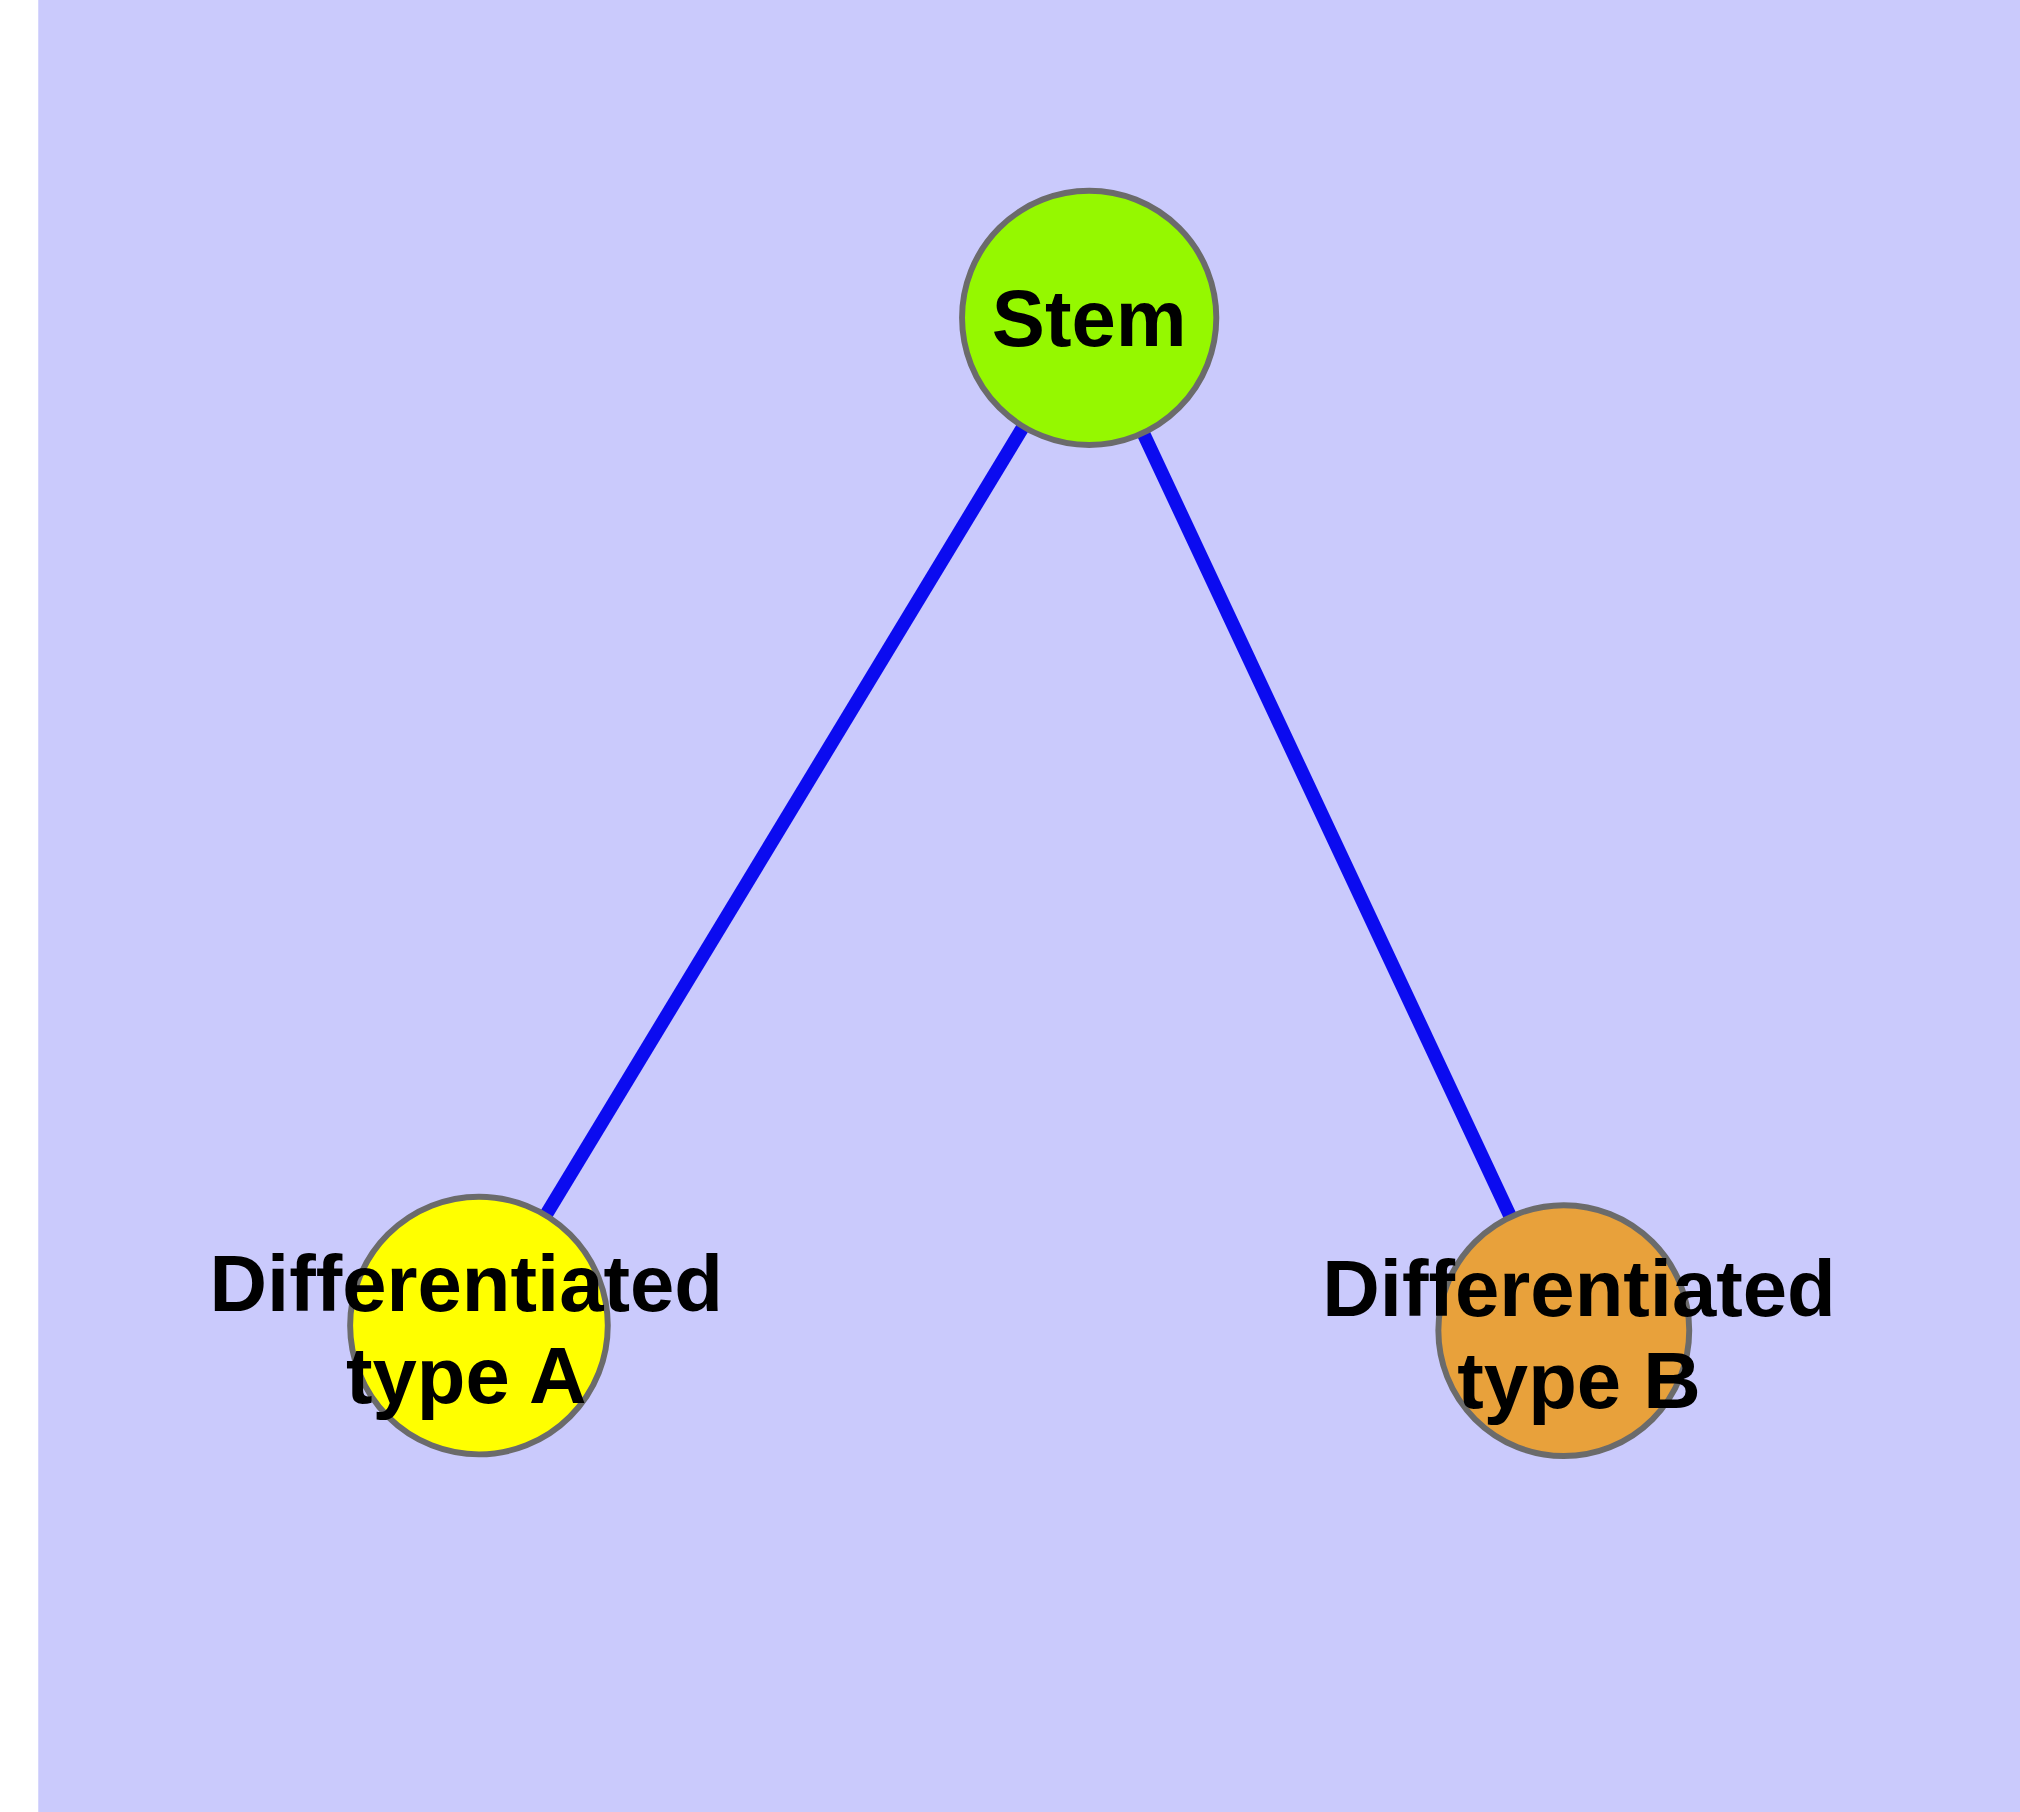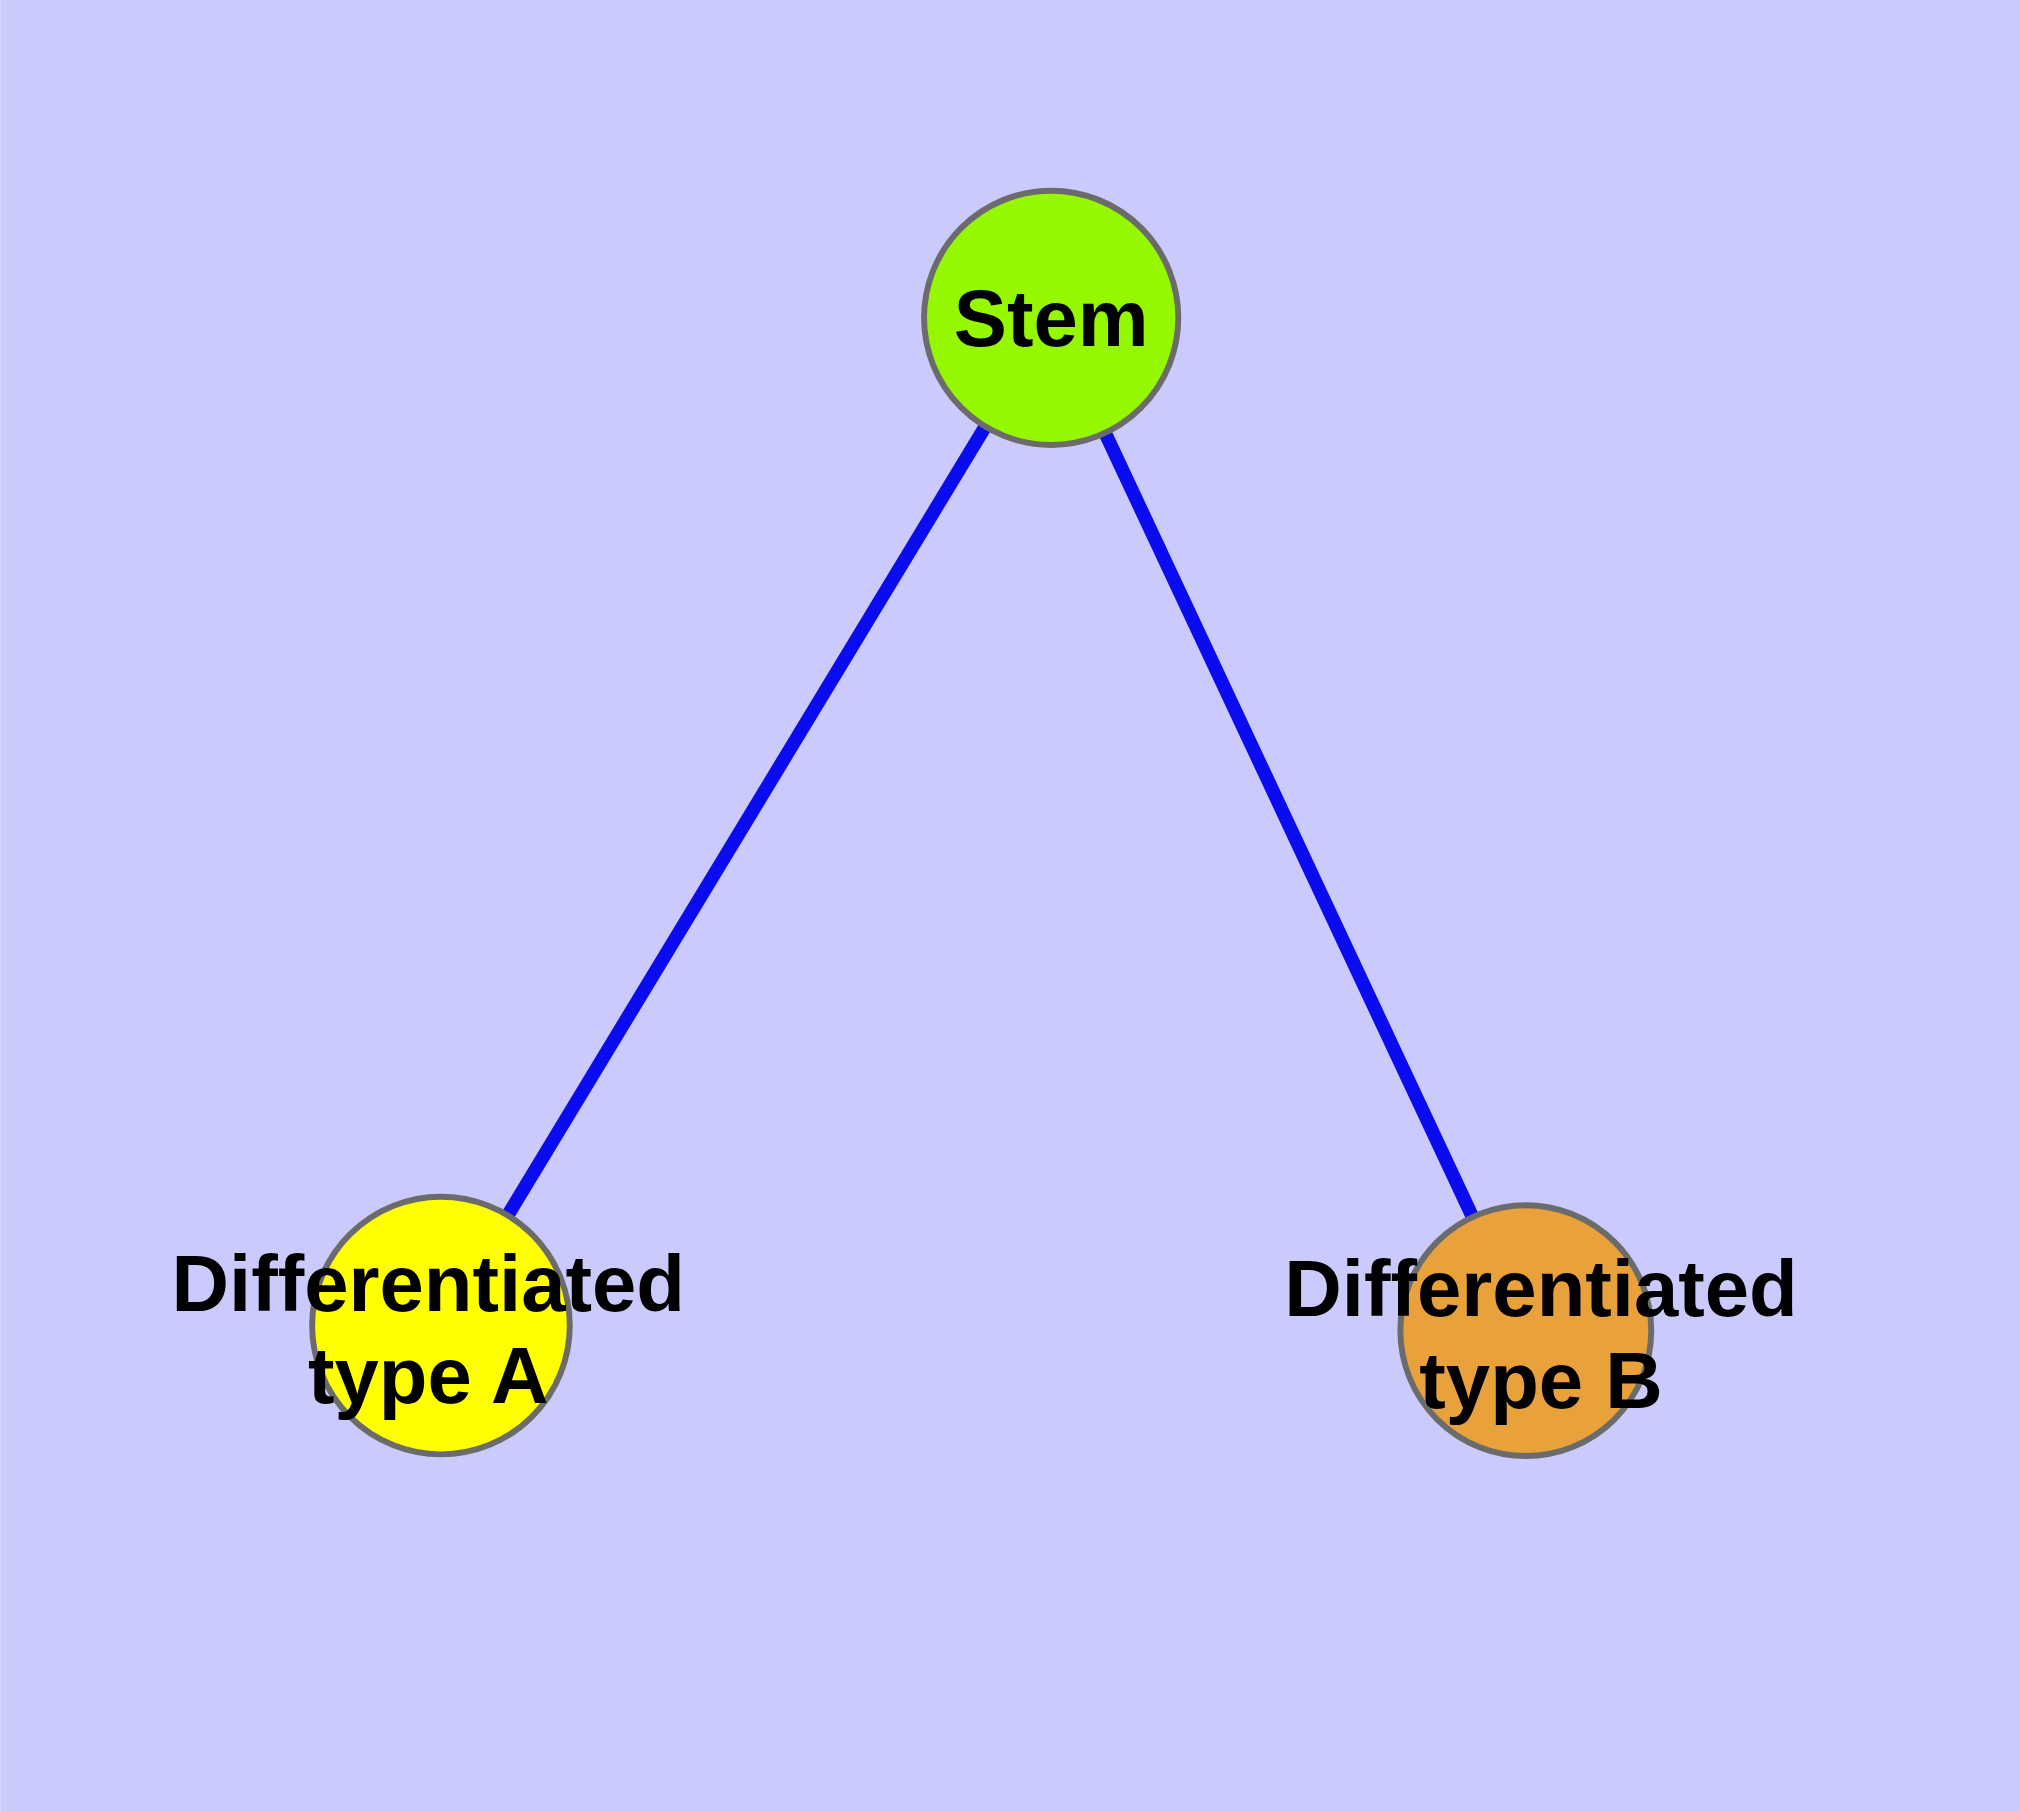--- a/index.html
+++ b/index.html
@@ -4,20 +4,21 @@
 <style>
   html, body {
     margin: 0;
     padding: 0;
     background: #ffffff;
   }
   .canvas-wrap {
     width: 1682px;
     height: 1812px;
     position: relative;
+    margin-left: 38px;
   }
   svg {
     display: block;
   }
   .node-label {
     font-family: "Liberation Sans", sans-serif;
     font-weight: bold;
     font-size: 94px;
     text-anchor: middle;
   }

